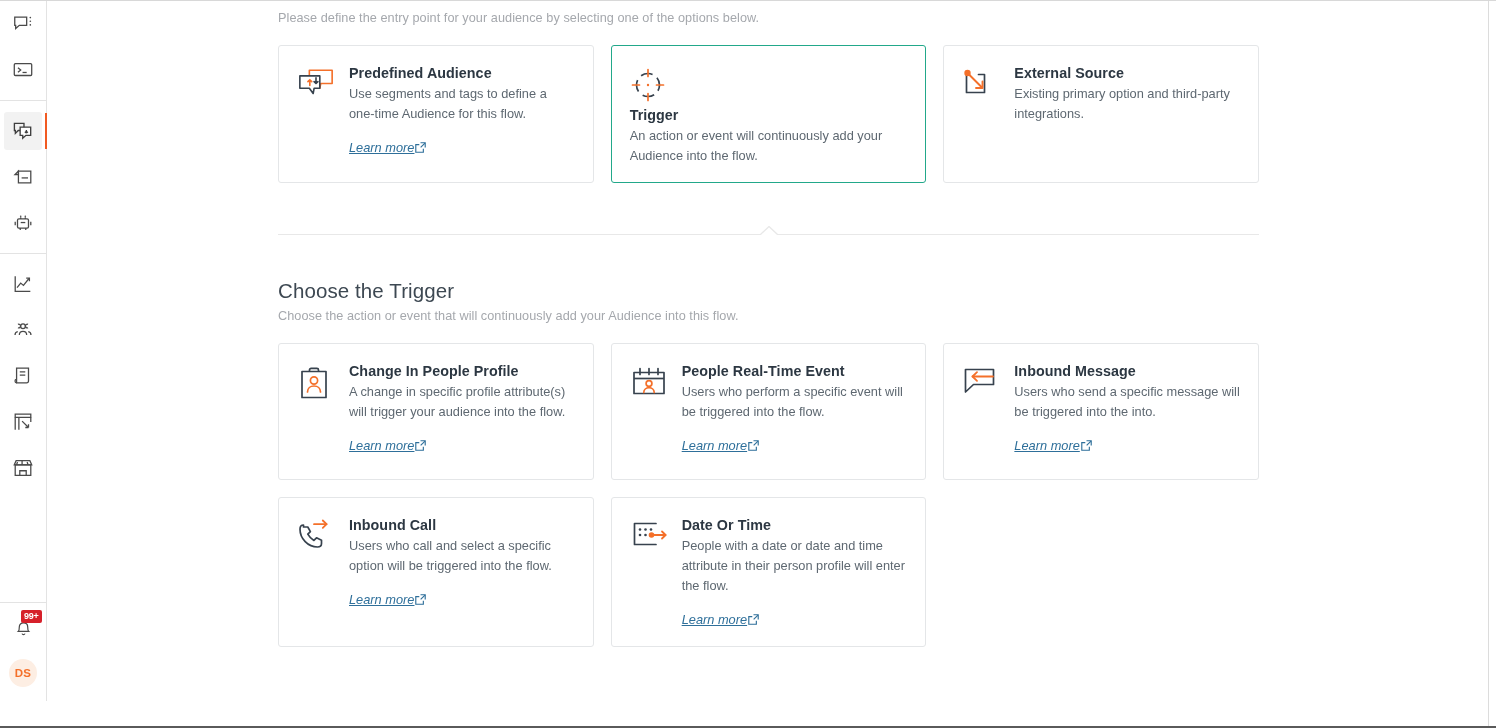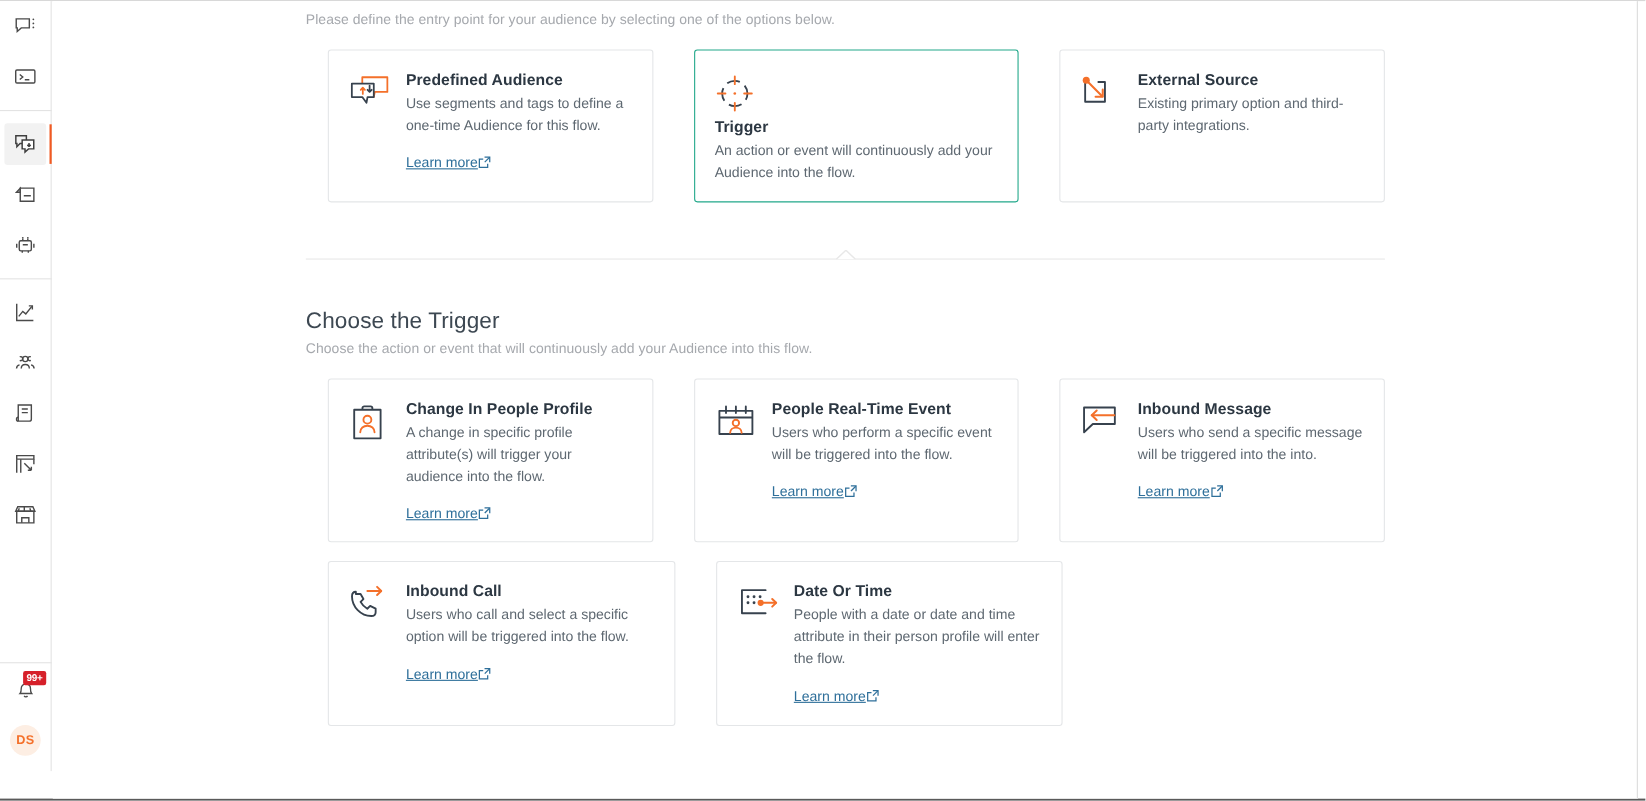--- a/index.html
+++ b/index.html
@@ -109,21 +109,20 @@
   }
   .card {
     flex: 1 1 0;
     min-width: 0;
     background: #ffffff;
     border: 1px solid #e4e6e8;
     border-radius: 3px;
     padding: 19px 18px 16px 18px;
     display: flex;
     cursor: pointer;
-    margin-left: 20px;
   }
   .card.selected {
     border: 1.5px solid #22a88a;
     flex-direction: column;
   }
   .card.tall { min-height: 137px; }
   .card.tall2 { min-height: 150px; }
 
   .card-icon {
     flex: 0 0 auto;
@@ -148,20 +147,21 @@
   .learn-more {
     display: inline-flex;
     align-items: center;
     gap: 0;
     margin-top: 16px;
     font-size: 12.8px;
     color: #2e6f9a;
     text-decoration: underline;
     cursor: pointer;
     font-weight: 500;
+    font-style: italic;
   }
   .learn-more svg { display: block; }
 
   
   .divider {
     position: relative;
     height: 1px;
     background: #e8e8e8;
     margin: 51px 0 44px 0;
   }

